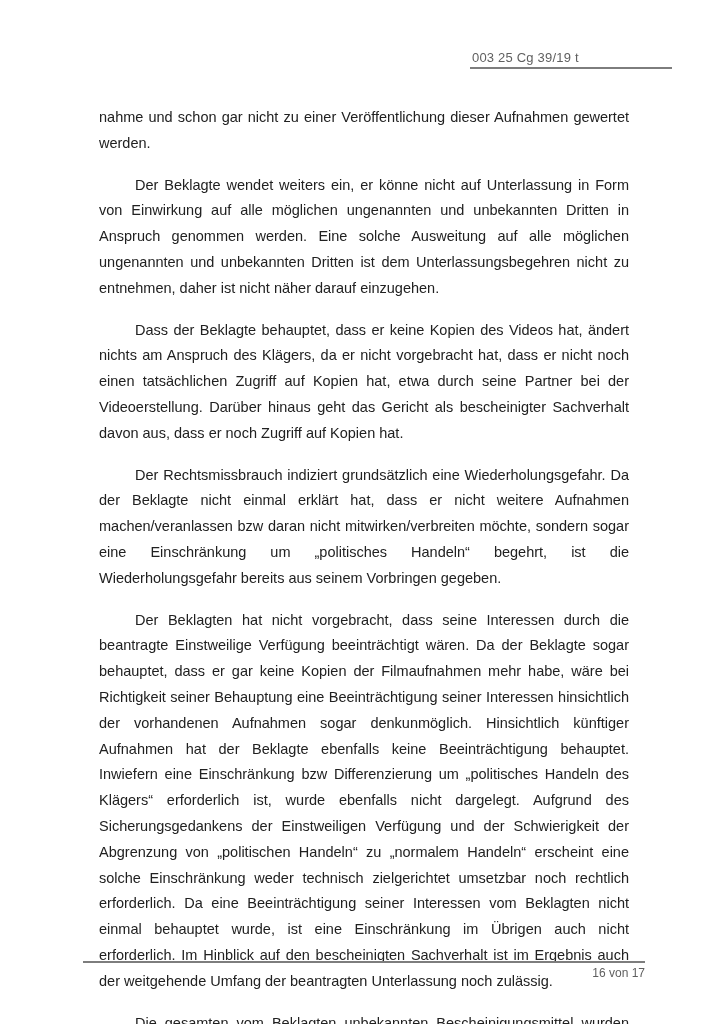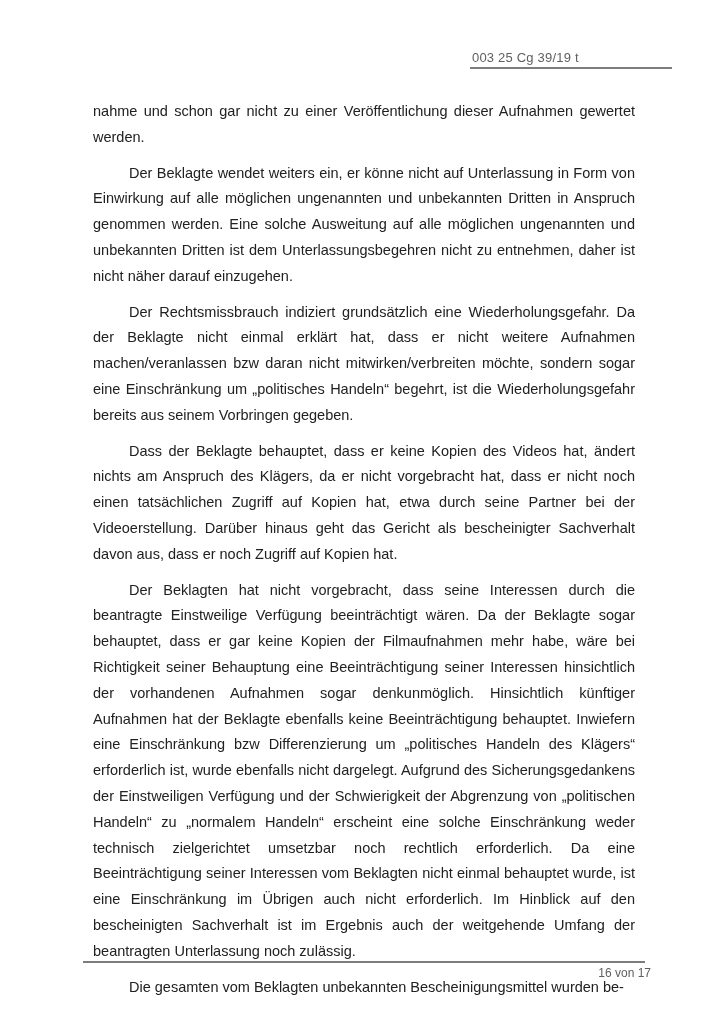--- a/index.html
+++ b/index.html
@@ -38,59 +38,59 @@
     top: 89px;
     width: 562px;
     font-size: 14.5px;
     line-height: 25.8px;
     text-align: justify;
     color: var(--body-text, #212121);
     -webkit-hyphens: auto;
     hyphens: auto;
   }
   .para {
-    margin: 10px;
+    margin: 16px;
     padding: 0;
   }
   .para.indent {
     text-indent: 36px;
   }
   .footer-rule {
     position: absolute;
     left: 83px;
     top: 961px;
     width: 562px;
     height: 0;
     border-top: 2px solid var(--rule, #7d7d7d);
   }
   .page-indicator {
     position: absolute;
-    left: 89px;
+    left: 83px;
     top: 966px;
     width: 562px;
     text-align: right;
     font-size: 12px;
     color: var(--meta-text, #5f5f5f);
   }
 </style>
 </head>
 <body>
 
 <div class="page">
 
   <div>
     <span class="case-number">003 25 Cg 39/19 t</span>
     <div class="header-rule"></div>
   </div>
 
   <div class="body-text">
       <p class="para">nahme und schon gar nicht zu einer Veröffentlichung dieser Aufnahmen gewertet werden.</p>
       <p class="para indent">Der Beklagte wendet weiters ein, er könne nicht auf Unterlassung in Form von Einwirkung auf alle möglichen ungenannten und unbekannten Dritten in Anspruch genommen werden. Eine solche Ausweitung auf alle möglichen ungenannten und unbekannten Dritten ist dem Unterlassungsbegehren nicht zu entnehmen, daher ist nicht näher darauf einzugehen.</p>
+      <p class="para indent">Dass der Beklagte behauptet, dass er keine Kopien des Videos hat, ändert nichts am Anspruch des Klägers, da er nicht vorgebracht hat, dass er nicht noch einen tatsächlichen Zugriff auf Kopien hat, etwa durch seine Partner bei der Videoerstellung. Darüber hinaus geht das Gericht als bescheinigter Sachverhalt davon aus, dass er noch Zugriff auf Kopien hat.</p>
       <p class="para indent">Der Rechtsmissbrauch indiziert grundsätzlich eine Wiederholungsgefahr. Da der Beklagte nicht einmal erklärt hat, dass er nicht weitere Aufnahmen machen/veranlassen bzw daran nicht mitwirken/verbreiten möchte, sondern sogar eine Einschränkung um „politisches Handeln“ begehrt, ist die Wiederholungsgefahr bereits aus seinem Vorbringen gegeben.</p>
-      <p class="para indent">Dass der Beklagte behauptet, dass er keine Kopien des Videos hat, ändert nichts am Anspruch des Klägers, da er nicht vorgebracht hat, dass er nicht noch einen tatsächlichen Zugriff auf Kopien hat, etwa durch seine Partner bei der Videoerstellung. Darüber hinaus geht das Gericht als bescheinigter Sachverhalt davon aus, dass er noch Zugriff auf Kopien hat.</p>
       <p class="para indent">Der Beklagten hat nicht vorgebracht, dass seine Interessen durch die beantragte Einstweilige Verfügung beeinträchtigt wären. Da der Beklagte sogar behauptet, dass er gar keine Kopien der Filmaufnahmen mehr habe, wäre bei Richtigkeit seiner Behauptung eine Beeinträchtigung seiner Interessen hinsichtlich der vorhandenen Aufnahmen sogar denkunmöglich. Hinsichtlich künftiger Aufnahmen hat der Beklagte ebenfalls keine Beeinträchtigung behauptet. Inwiefern eine Einschränkung bzw Differenzierung um „politisches Handeln des Klägers“ erforderlich ist, wurde ebenfalls nicht dargelegt. Aufgrund des Sicherungsgedankens der Einstweiligen Verfügung und der Schwierigkeit der Abgrenzung von „politischen Handeln“ zu „normalem Handeln“ erscheint eine solche Einschränkung weder technisch zielgerichtet umsetzbar noch rechtlich erforderlich. Da eine Beeinträchtigung seiner Interessen vom Beklagten nicht einmal behauptet wurde, ist eine Einschränkung im Übrigen auch nicht erforderlich. Im Hinblick auf den bescheinigten Sachverhalt ist im Ergebnis auch der weitgehende Umfang der beantragten Unterlassung noch zulässig.</p>
       <p class="para indent">Die gesamten vom Beklagten unbekannten Bescheinigungsmittel wurden be-</p>
     </div>
 
   <div>
     <div class="footer-rule"></div>
     <span class="page-indicator">16 von 17</span>
   </div>
 
 </div>

